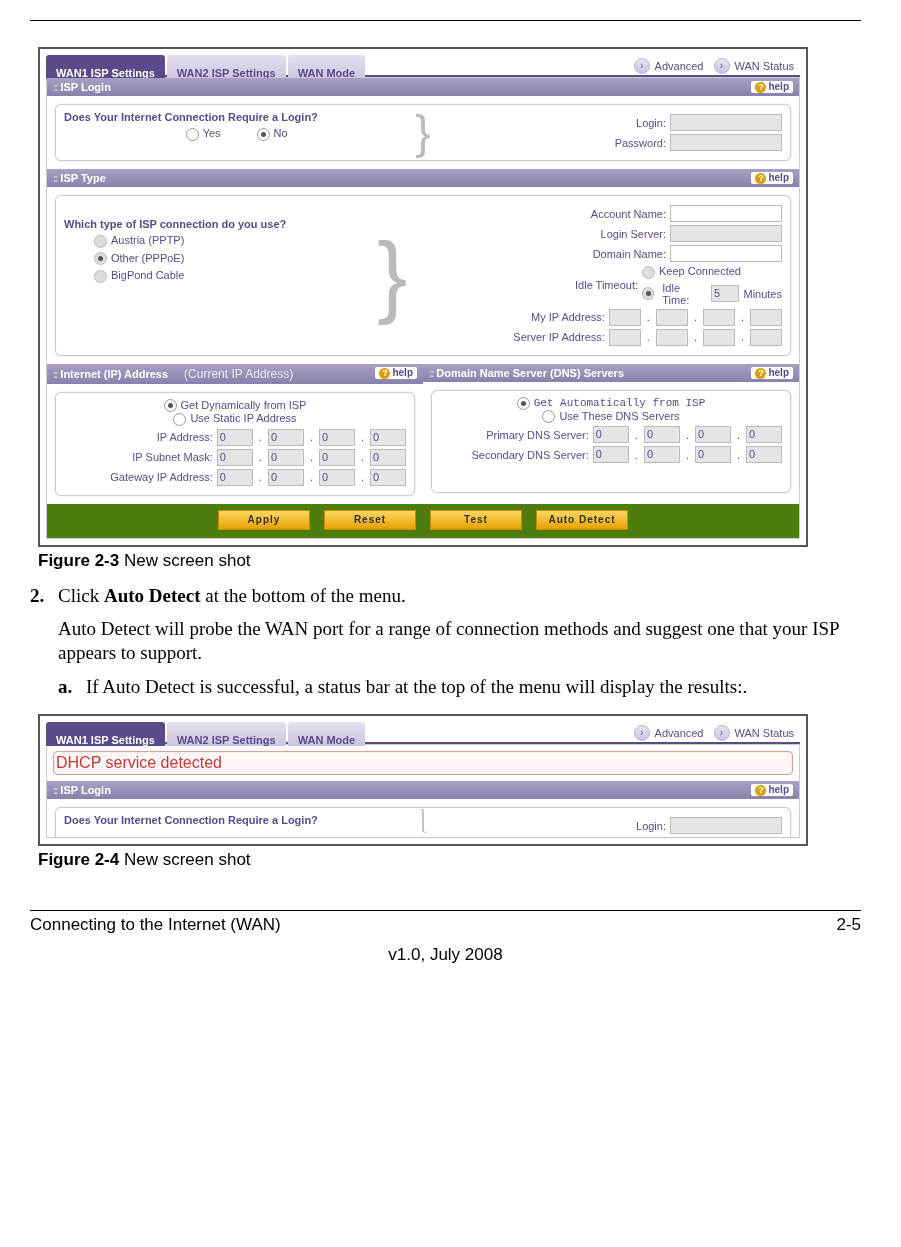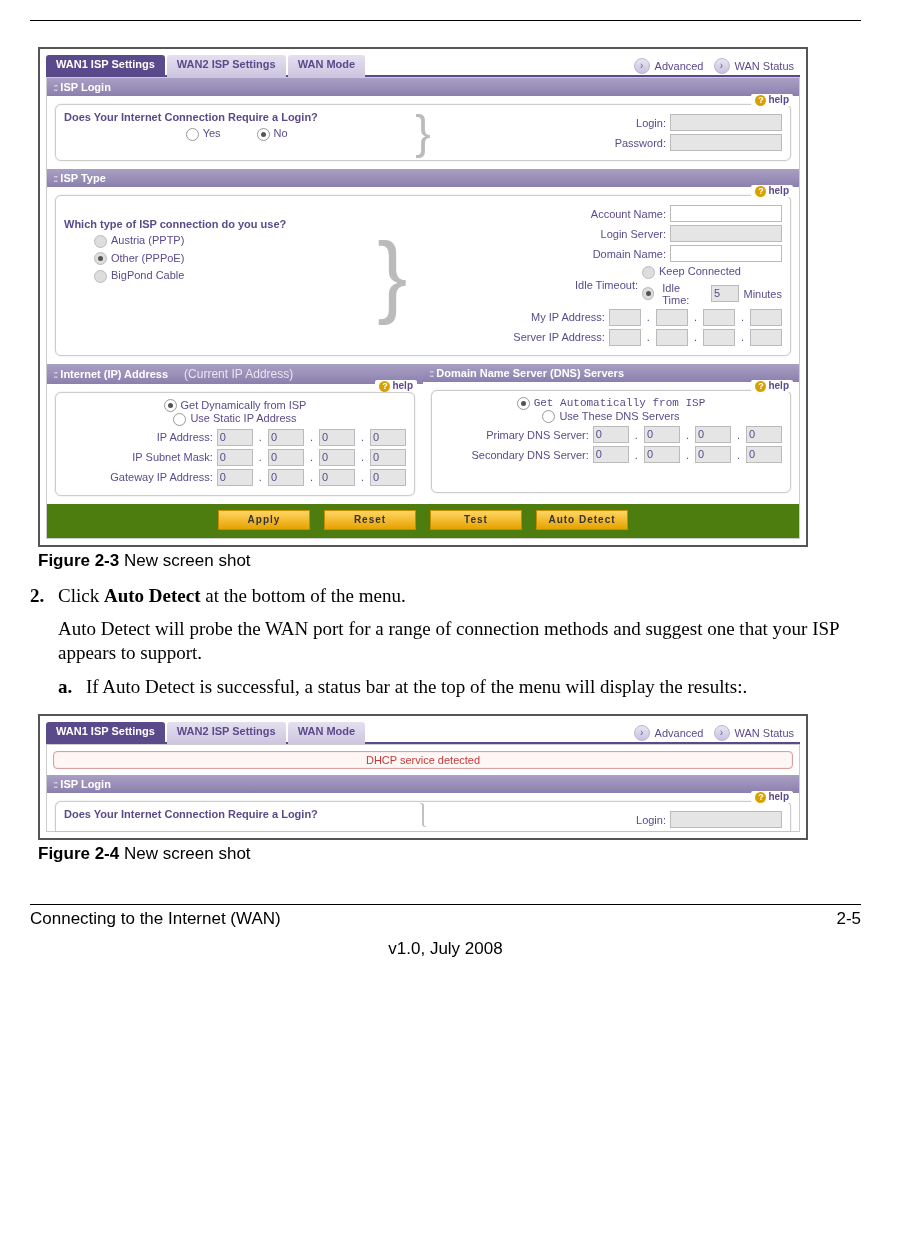--- a/index.html
+++ b/index.html
@@ -17,32 +17,32 @@
   .step-num { position: absolute; left: 0; font-weight: bold; }
   .step { position: relative; padding-left: 28px; margin-bottom: 10px; margin-top: 10px; }
   .sub-step { position: relative; padding-left: 56px; margin: 6px 0 14px 0; }
   .sub-letter { position: absolute; left: 28px; font-weight: bold; }
 
   
   .screenshot { border: 2px solid #555; margin: 16px 0 4px 8px; width: 770px; background: #fff; position: relative; box-sizing: border-box; }
   .screenshot .inner { margin: 6px; }
 
   .tabbar { display: flex; gap: 0; height: 22px; font-family: Verdana, Arial, sans-serif; font-size: 11px; align-items: stretch; }
-  .tab { padding: 3px 10px; color: #5b4a8b; background: linear-gradient(#e4e0ef,#cdc5e0); border-top-left-radius: 3px; border-top-right-radius: 3px; margin-right: 2px; font-weight: bold; }
+  .tab { padding: 12px 10px; color: #5b4a8b; background: linear-gradient(#e4e0ef,#cdc5e0); border-top-left-radius: 3px; border-top-right-radius: 3px; margin-right: 2px; font-weight: bold; }
   .tab.active { background: #5b4a8b; color: #fff; }
   .tabbar .spacer { flex: 1; }
   .tabbar .toplink { color: #5b4a8b; font-size: 11px; padding: 3px 6px 3px 4px; display:flex; align-items:center; }
   .arrow-circle { display:inline-block; width:14px; height:14px; border-radius:50%; background:linear-gradient(#e8e5f0,#c9c3de); color:#6b5a9b; text-align:center; line-height:14px; font-size:10px; margin-right:5px; border:1px solid #bcb4d4;}
   .top-underline { height: 2px; background: #5b4a8b; margin-top: -2px; }
 
   .config-body { background: #fff; border: 1px solid #ccc; padding: 0; font-family: Verdana, Arial, sans-serif; font-size: 11px; color: #5b4a8b; }
 
   .panel-head { background: linear-gradient(#a9a0c4,#8b80ad); color: #fff; font-size: 11px; font-weight: bold; padding: 3px 6px; position: relative; }
   .panel-head .grip { letter-spacing:-2px; margin-right:4px; color:#d6d0e6;}
-  .panel-head .help { position: absolute; right: 6px; top: 16px; color: #5b4a8b; background: #fff; border-radius: 2px; padding: 0 4px; font-size: 10px; }
+  .panel-head .help { position: absolute; right: 6px; top: 3px; color: #5b4a8b; background: #fff; border-radius: 2px; padding: 0 4px; font-size: 10px; }
   .panel-head .help .q { display:inline-block; width:11px; height:11px; border-radius:50%; background:#d9a100; color:#fff; text-align:center; line-height:11px; font-size:9px; margin-right:2px;}
   .panel-head .subtitle { font-weight: normal; color:#e8e5ef; margin-left:16px; font-size:12px;}
 
   .panel-box { border: 1px solid #ccc; border-radius: 6px; margin: 8px; padding: 6px 8px; background: #fff; box-shadow: 0 0 2px rgba(0,0,0,0.15);}
 
   .row { display: flex; align-items: center; justify-content: flex-end; gap: 4px; margin: 3px 0; }
   .row label { text-align: right; }
   .inp { background: #e5e5e5; border: 1px solid #bbb; height: 15px; width: 110px; display: inline-block; }
   .inp.white { background:#fff; }
   .inp.tiny { width: 30px; }
@@ -57,21 +57,21 @@
   .radio.dis { background:#ddd; border-color:#bbb;}
 
   .bracket { color:#bbb; font-size:46px; line-height:0.5; display:flex; align-items:center; padding:0 6px;}
 
   .panels-row { display:flex; gap:0; }
   .left-panel, .right-panel { flex:1; }
 
   .btnrow { display:flex; justify-content:center; gap:14px; padding:6px 0 8px; background:#4d7c0f;}
   .btn { width:90px; height:18px; background:linear-gradient(#ffd662,#e6a200); border:1px solid #c98c00; font-family:Verdana,Arial,sans-serif; font-size:10px; font-weight:bold; color:#333; text-align:center; line-height:18px; letter-spacing:1px;}
 
-  .status-strip { background:#fff6f6; border:1px solid #d9a0a0; color:#c43a3a; text-align:center; padding:2px; margin:6px; font-size:11px; font-family:Verdana,Arial,sans-serif; border-radius:4px; box-shadow:inset 0 0 1px #d9a0a0;}
+  .status-strip { background:#fff6f6; border:1px solid #d9a0a0; color:#c43a3a; padding:2px; margin:6px; font-size:16px; font-family:Verdana,Arial,sans-serif; border-radius:4px; box-shadow:inset 0 0 1px #d9a0a0;}
 </style>
 </head>
 <body>
 
 <div class="page">
   <hr class="rule">
 
   <div class="screenshot">
     <div class="inner">
       <div class="tabbar">

